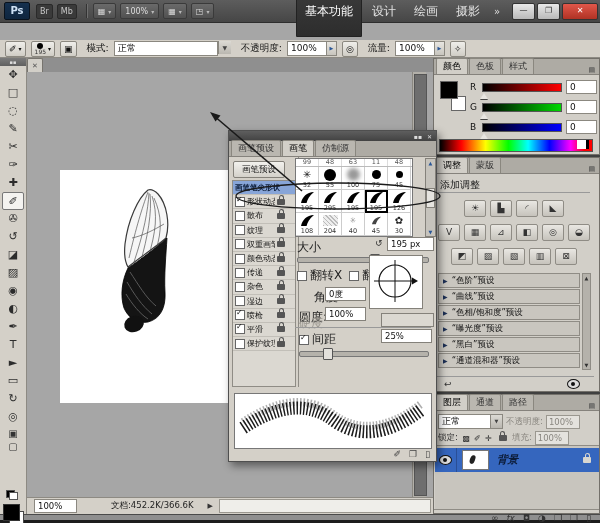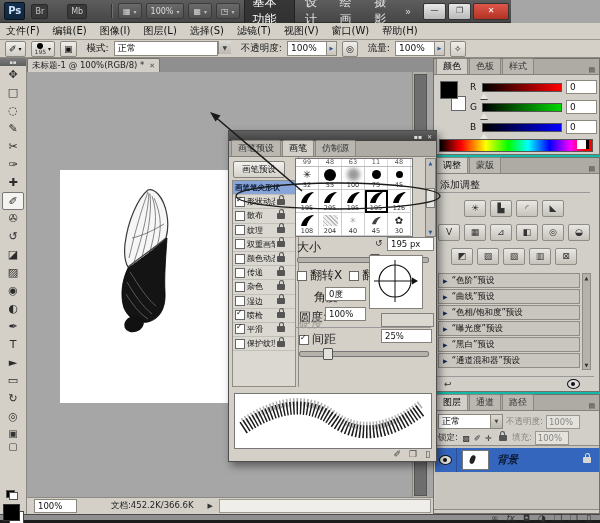--- a/index.html
+++ b/index.html
@@ -1,26 +1,26 @@
 <!DOCTYPE html>
 <html><head>
 <meta charset="utf-8">
 <style>
   html,body{margin:0;padding:0;background:#666;}
   .screen{position:relative;width:600px;height:523px;overflow:hidden;
     font-family:"DejaVu Sans",sans-serif;font-size:10px;color:#111;
     background:#a6a6a6;-webkit-font-smoothing:antialiased;}
   .abs{position:absolute;}
   
-  #titlebar{position:absolute;left:0;top:0;width:511px;height:22px;
+  #titlebar{position:absolute;left:0;top:0;width:600px;height:22px;
     background:linear-gradient(#5d5d5d,#464646);border-bottom:1px solid #2e2e2e;
     display:flex;align-items:center;color:#ddd;}
   .ps-logo{width:24px;height:16px;margin:0 6px 0 4px;background:linear-gradient(#15304e,#0f263f);
     color:#cfe2f5;font-weight:bold;font-size:10px;text-align:center;line-height:16px;border:1px solid #09121c;border-radius:2px;}
-  .tb-btn{height:13px;padding:0 3px;margin-right:19px;background:#3a3a3a;border:1px solid #2a2a2a;
+  .tb-btn{height:13px;padding:0 3px;margin-right:4px;background:#3a3a3a;border:1px solid #2a2a2a;
     border-radius:2px;font-size:8px;line-height:13px;color:#c9c9c9;}
   .tb-sep{width:1px;height:14px;background:#333;margin:0 5px;border-right:1px solid #6f6f6f;}
   .tb-chip{height:14px;display:flex;align-items:center;padding:0 4px;margin-right:4px;
     background:linear-gradient(#6a6a6a,#515151);border:1px solid #3a3a3a;border-radius:2px;font-size:8px;color:#ddd;gap:3px;}
   .tb-chip .dn{font-size:6px;color:#bbb;}
   #ws-tabs{display:flex;align-items:center;margin-left:auto;gap:2px;}
   .ws-tab{padding:16px 8px;font-size:12px;color:#e3e3e3;border-radius:3px 3px 0 0;}
   .ws-tab.active{background:linear-gradient(#3c3c3c,#2d2d2d);border:1px solid #222;color:#fff;}
   #ws-more{padding:0 6px;color:#ddd;font-size:10px;}
   #win-controls{display:flex;margin:0 2px 0 4px;}
@@ -70,21 +70,21 @@
   #doc-vscroll{position:absolute;left:386px;top:0;width:13px;height:425px;background:#b3b0a9;border-left:1px solid #8a8780;}
   #doc-vscroll .thumb{position:absolute;left:1px;top:2px;width:11px;height:420px;background:#6e6e6e;border:1px solid #555;}
   #statusbar{position:absolute;left:26px;top:497px;width:407px;height:17px;background:#d4d0c8;border-top:1px solid #8d8a83;
     display:flex;align-items:center;gap:6px;padding-left:8px;box-sizing:border-box;z-index:2;}
   #statusbar .zoombox{width:38px;height:12px;background:#fff;border:1px solid #8b8880;font-size:8.5px;line-height:12px;padding-left:3px;}
   #statusbar .info{font-size:8.5px;color:#222;margin-left:28px;}
   #statusbar .arrow{font-size:7px;color:#333;margin-left:8px;}
   #statusbar .proxy{flex:1;height:12px;background:#efeeea;border:1px solid #9a978f;margin-right:2px;}
   #app-footer{position:absolute;left:0;top:514px;width:600px;height:9px;background:#8f8f8f;border-top:1px solid #4a4a4a;box-sizing:border-box;border-bottom:3px solid #1c1c1c;}
   
-  #dock{position:absolute;left:433px;top:58px;width:167px;height:456px;background:#14b8a6;z-index:2;}
+  #dock{position:absolute;left:433px;top:58px;width:167px;height:456px;background:#404040;z-index:2;}
   .panel{position:absolute;left:0;width:167px;background:#d2cfc8;border:1px solid #73706a;box-sizing:border-box;}
   .ptabs{height:15px;background:#aeaba4;display:flex;align-items:flex-end;gap:1px;padding-left:2px;border-bottom:1px solid #85827c;}
   .ptab{padding:1px 6px;font-size:9px;background:#bab7b0;color:#333;border:1px solid #8a877f;border-bottom:none;border-radius:2px 2px 0 0;}
   .ptab.active{background:#d2cfc8;color:#000;}
   .pmenu{margin-left:auto;font-size:7px;color:#444;padding:0 4px;}
   
   #fgbg{position:absolute;left:6px;top:22px;width:26px;height:30px;}
   #fgbg .fg{position:absolute;left:0;top:0;width:16px;height:16px;background:#000;border:1px solid #666;z-index:2;}
   #fgbg .bg{position:absolute;right:0;bottom:0;width:13px;height:13px;background:#fff;border:1px solid #666;}
   .crow{position:absolute;left:36px;width:128px;height:16px;display:flex;align-items:center;gap:4px;}
@@ -214,31 +214,20 @@
         <div class="ws-tab">摄影</div>
       </div>
     <span id="ws-more">»</span>
     <div id="win-controls">
         <div class="win-btn">—</div>
         <div class="win-btn">❐</div>
         <div class="win-btn close">✕</div>
       </div>
   </div>
 
-  <div id="menubar">
-      <div class="menu-item">文件(F)</div>
-      <div class="menu-item">编辑(E)</div>
-      <div class="menu-item">图像(I)</div>
-      <div class="menu-item">图层(L)</div>
-      <div class="menu-item">选择(S)</div>
-      <div class="menu-item">滤镜(T)</div>
-      <div class="menu-item">视图(V)</div>
-      <div class="menu-item">窗口(W)</div>
-      <div class="menu-item">帮助(H)</div>
-    </div>
 
   <div id="optionsbar">
     <div class="ob-chip">
         <span>✐</span>
         <span class="dn" style="font-size:6px">▾</span>
       </div>
     <div class="ob-chip">
       <span style="display:flex;flex-direction:column;align-items:center;">
         <span class="gdot" style="width:6px;height:6px;display:block"></span>
         <span class="tipnum">195</span>
@@ -302,21 +291,20 @@
     <div id="swatches">
       <span class="bg"></span>
       <span class="fg"></span>
     </div>
     <div class="tool-extra" style="top:470px">▣</div>
     <div class="tool-extra">▢</div>
   </div>
 
   <div id="doctab-strip">
     <div id="doctab">
-      <span>未标题-1 @ 100%(RGB/8) *</span>
       <span class="x">✕</span>
     </div>
   </div>
 
   <div id="pasteboard">
     <div id="canvas">
       <svg style="position:absolute;left:52px;top:18px" width="80" height="150" viewBox="0 0 80 150">
         <path d="M36,2 C26,10 16,32 13,56 C12,66 13,74 16,79 C30,68 45,58 54,50 C58,36 55,16 46,6 C43,3 39,1 36,2 Z" fill="#f6f6f6" stroke="#3a3a3a" stroke-width="1.2"></path>
         <g stroke="#555" stroke-width="0.7" fill="none">
           <path d="M36,4 C30,20 24,40 17,70"></path>

